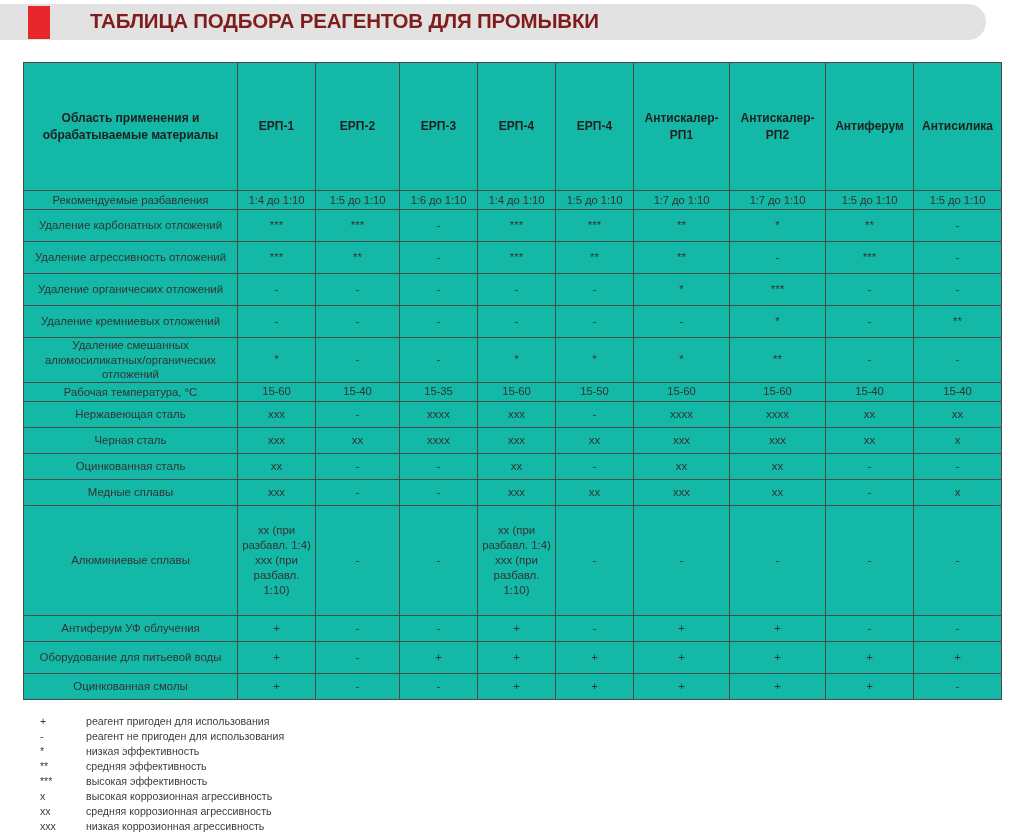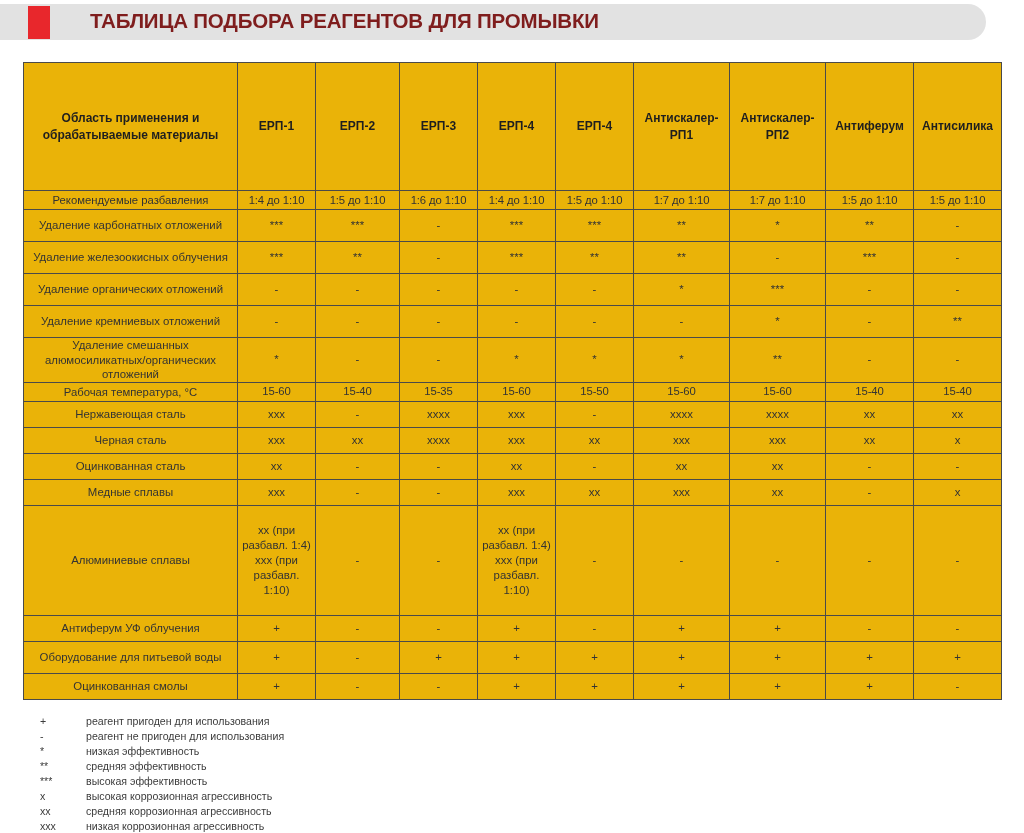--- a/index.html
+++ b/index.html
@@ -50,21 +50,21 @@
   .table-wrap {
     position: absolute;
     left: 23px;
     top: 62px;
     width: 978px;
   }
   table.reagents {
     border-collapse: collapse;
     width: 978px;
     table-layout: fixed;
-    background: #eab308;
+    background: #14b8a6;
     padding-left: 7px;
   }
   table.reagents th,
   table.reagents td {
     border: 1px solid #4a4a4a;
     font-size: 11.4px;
     color: #333;
     padding: 0 4px;
     vertical-align: middle;
   }
@@ -178,21 +178,21 @@
           <td class="val">***</td>
           <td class="val">-</td>
           <td class="val">***</td>
           <td class="val">***</td>
           <td class="val">**</td>
           <td class="val">*</td>
           <td class="val">**</td>
           <td class="val">-</td>
         </tr>
         <tr class="r-two">
-          <td class="rowlabel">Удаление железоокисных облучения</td>
+          <td class="rowlabel">Удаление агрессивность отложений</td>
           <td class="val">***</td>
           <td class="val">**</td>
           <td class="val">-</td>
           <td class="val">***</td>
           <td class="val">**</td>
           <td class="val">**</td>
           <td class="val">-</td>
           <td class="val">***</td>
           <td class="val">-</td>
         </tr>

